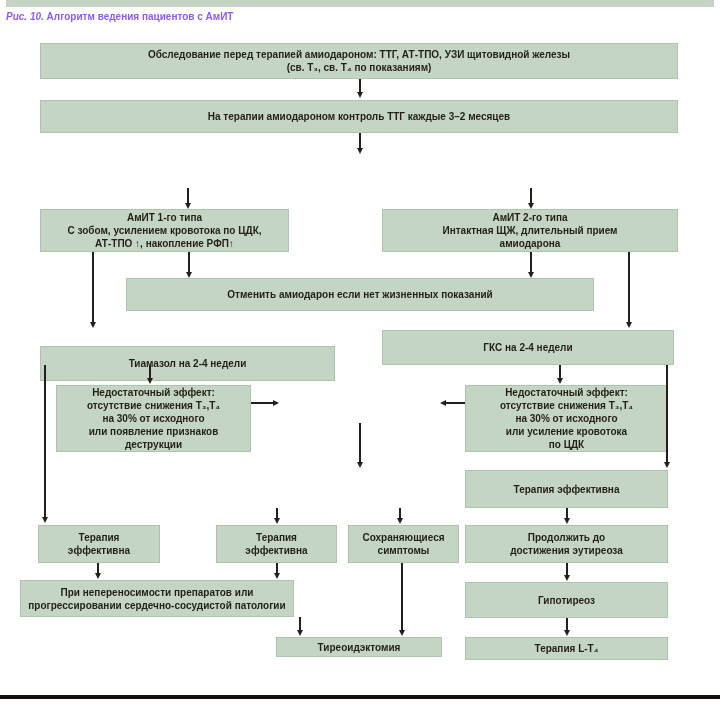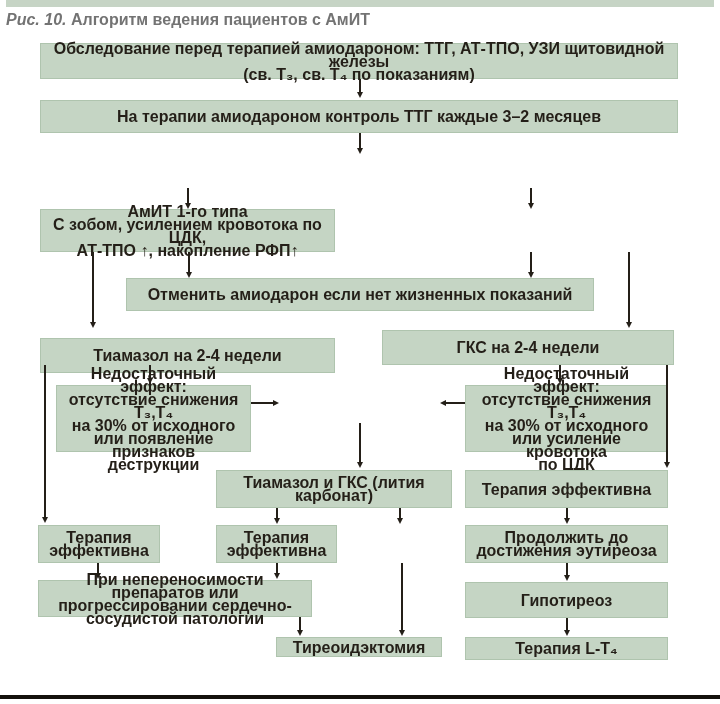--- a/index.html
+++ b/index.html
@@ -1,27 +1,27 @@
 <!DOCTYPE html>
 <html lang="ru"><head>
 <meta charset="utf-8">
 <style>
   html,body{margin:0;padding:0;background:#ffffff;}
   .canvas{
     position:relative;width:720px;height:704px;background:#ffffff;overflow:hidden;
     font-family:"Liberation Sans","DejaVu Sans",sans-serif;
   }
   .top-bar{position:absolute;left:6px;top:0;width:708px;height:7px;background:#c6d4c5;}
-  .caption{position:absolute;left:6px;top:11px;font-size:16px;color:#737373;white-space:nowrap;}
+  .caption{position:absolute;left:6px;top:11px;font-size:10px;color:#8b5cf6;white-space:nowrap;}
   .caption .prefix{font-style:italic;font-weight:700;}
   .caption .title{font-weight:700;}
   .node{
     position:absolute;background:#c5d5c4;border:1px solid #afc4ae;box-sizing:border-box;
     display:flex;align-items:center;justify-content:center;text-align:center;
-    font-size:16px;line-height:13px;font-weight:700;color:#241f18;
+    font-size:10px;line-height:13px;font-weight:700;color:#241f18;
     white-space:pre-line;padding:1px 4px;
   }
   
   .va{position:absolute;width:1.5px;background:#241f18;}
   .va::after{
     content:"";position:absolute;left:50%;bottom:-6px;transform:translateX(-50%);
     width:0;height:0;border-left:3.5px solid transparent;border-right:3.5px solid transparent;
     border-top:6px solid #241f18;
   }
   
@@ -48,51 +48,55 @@
   <div class="caption">
     <span class="prefix">Рис. 10.</span>
     <span> </span>
     <span class="title">Алгоритм ведения пациентов с АмИТ</span>
   </div>
 
   <div class="node" style="left:40px;top:43px;width:638px;height:36px">Обследование перед терапией амиодароном: ТТГ, АТ-ТПО, УЗИ щитовидной железы
 (св. Т₃, св. Т₄ по показаниям)</div>
   <div class="node" style="left:40px;top:100px;width:638px;height:33px">На терапии амиодароном контроль ТТГ каждые 3–2 месяцев</div>
 
-  <div class="node" style="left:40px;top:209px;width:295px;height:43px">АмИТ 1-го типа
+  <div class="node" style="left:40px;top:209px;width:249px;height:43px">АмИТ 1-го типа
 С зобом, усилением кровотока по ЦДК,
 АТ-ТПО ↑, накопление РФП↑</div>
+  <div class="node" style="left:382px;top:209px;width:296px;height:43px">АмИТ 2-го типа
+Интактная ЩЖ, длительный прием
+амиодарона</div>
 
   <div class="node" style="left:126px;top:278px;width:468px;height:33px">Отменить амиодарон если нет жизненных показаний</div>
 
-  <div class="node" style="left:40px;top:338px;width:295px;height:35px">Тиамазол на 2-4 недели</div>
+  <div class="node" style="left:40px;top:346px;width:295px;height:35px">Тиамазол на 2-4 недели</div>
   <div class="node" style="left:382px;top:330px;width:292px;height:35px">ГКС на 2-4 недели</div>
 
   <div class="node" style="left:56px;top:385px;width:195px;height:67px">Недостаточный эффект:
 отсутствие снижения Т₃,Т₄
 на 30% от исходного
 или появление признаков
 деструкции</div>
   <div class="node" style="left:465px;top:385px;width:203px;height:67px">Недостаточный эффект:
 отсутствие снижения Т₃,Т₄
 на 30% от исходного
 или усиление кровотока
 по ЦДК</div>
 
-  <div class="node" style="left:216px;top:470px;width:236px;height:38px">Тиамазол и ГКС (лития карбонат)</div>
   <div class="node" style="left:465px;top:470px;width:203px;height:38px">Терапия эффективна</div>
 
   <div class="node" style="left:38px;top:525px;width:122px;height:38px">Терапия
 эффективна</div>
   <div class="node" style="left:216px;top:525px;width:121px;height:38px">Терапия
 эффективна</div>
+  <div class="node" style="left:348px;top:525px;width:111px;height:38px">Сохраняющиеся
+симптомы</div>
   <div class="node" style="left:465px;top:525px;width:203px;height:38px">Продолжить до
 достижения эутиреоза</div>
 
-  <div class="node" style="left:38px;top:580px;width:274px;height:37px">При непереносимости препаратов или
+  <div class="node" style="left:20px;top:580px;width:274px;height:37px">При непереносимости препаратов или
 прогрессировании сердечно-сосудистой патологии</div>
   <div class="node" style="left:465px;top:582px;width:203px;height:36px">Гипотиреоз</div>
 
   <div class="node" style="left:276px;top:637px;width:166px;height:20px">Тиреоидэктомия</div>
   <div class="node" style="left:465px;top:637px;width:203px;height:23px">Терапия L-Т₄</div>
 
   <div class="va" style="left:359px;top:79px;height:13px"></div>
   <div class="va" style="left:359px;top:133px;height:15px"></div>
   <div class="va" style="left:187px;top:188px;height:15px"></div>
   <div class="va" style="left:530px;top:188px;height:15px"></div>

